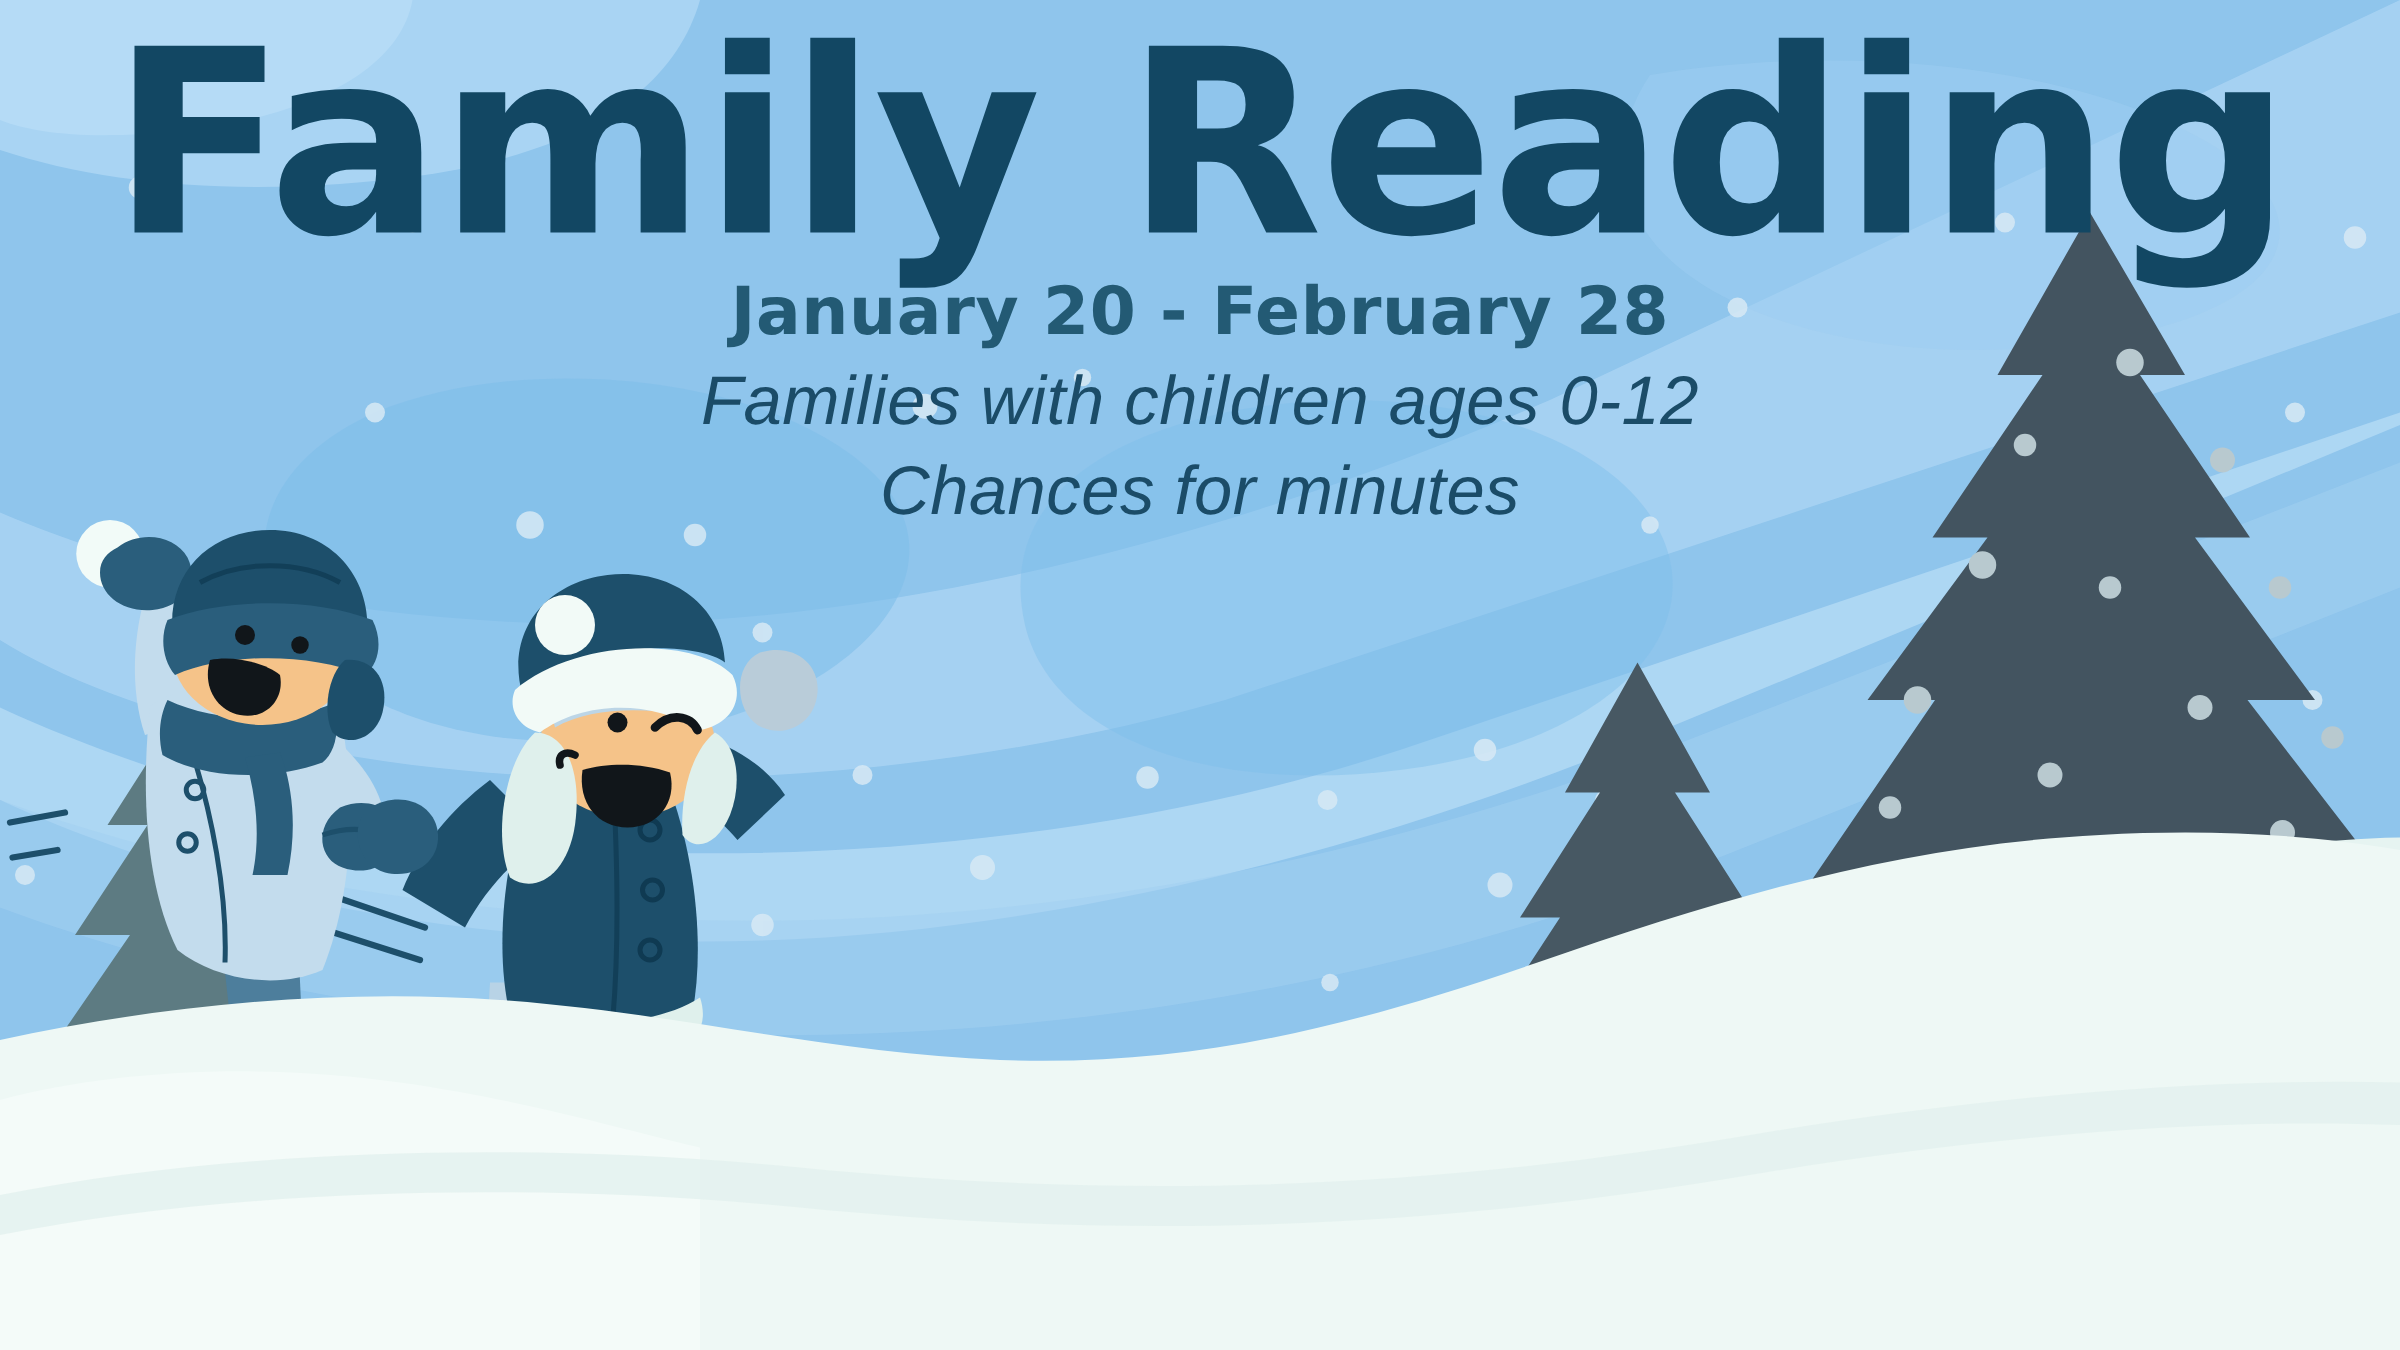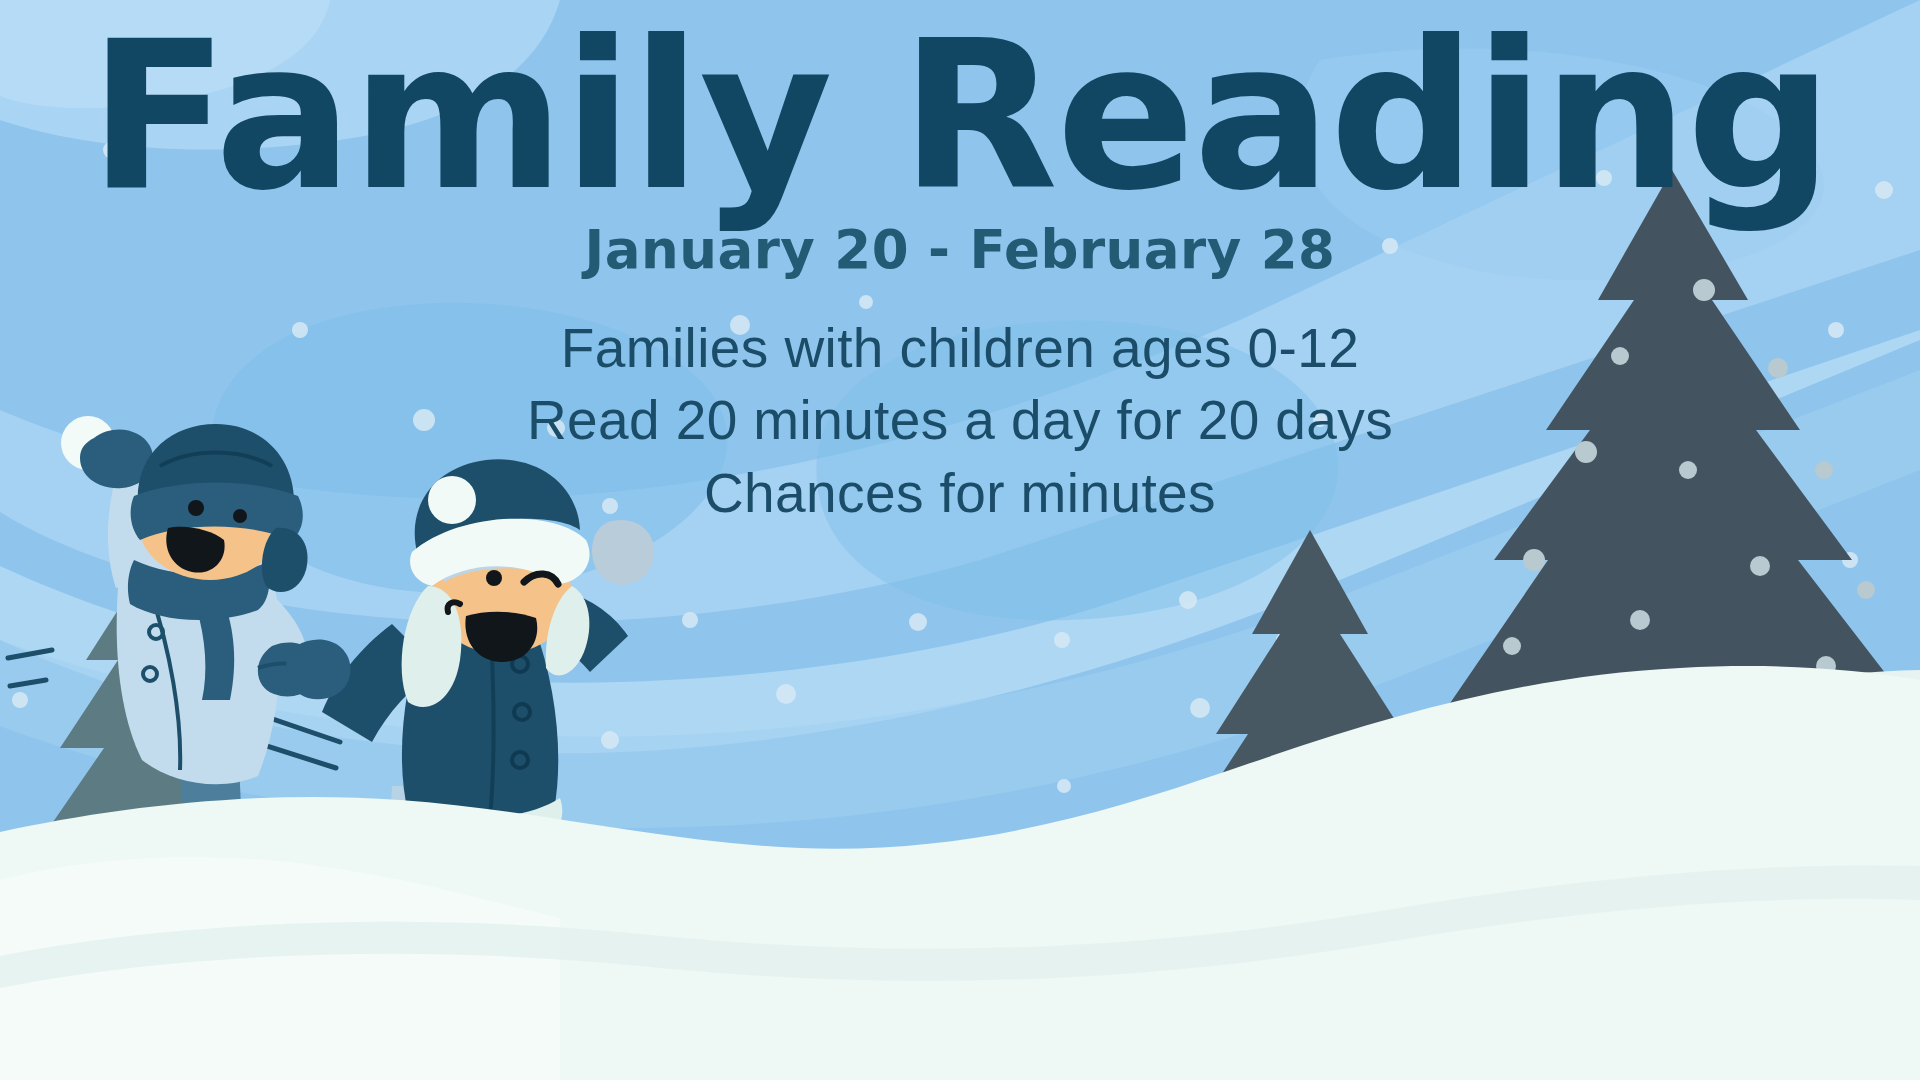--- a/index.html
+++ b/index.html
@@ -45,21 +45,21 @@
     color:#235a74;
   }
   .bodyline {
     font-family:"Liberation Sans", sans-serif;
     font-weight:400;
     font-size:55px;
     line-height:1.32;
     color:#1b4c68;
     letter-spacing:0.4px;
   }
-  #bodylines { margin-top:32px; }
+  #bodylines { margin-top:4px;font-style:italic; }
 </style>
 </head>
 <body>
 
 <div id="poster">
 
   <svg class="layer" viewBox="0 0 1920 1080" preserveAspectRatio="none">
     <rect x="0" y="0" width="1920" height="1080" fill="#8fc5ec"></rect>
 
     <path d="M0,0 L560,0 C540,70 470,120 340,140 C210,158 90,150 0,120 Z" fill="#a9d4f3"></path>
@@ -115,21 +115,20 @@
       <circle cx="1560" cy="800" r="9"></circle>
       <circle cx="1792" cy="744" r="8"></circle>
     </g>
   </svg>
 
   <div id="text-block">
     <div id="title">Family Reading</div>
     <div id="daterange">January 20 - February 28</div>
     <div id="bodylines">
       <div class="bodyline">Families with children ages 0-12</div>
-      <div class="bodyline">Read 20 minutes a day for 20 days</div>
       <div class="bodyline">Chances for minutes</div>
     </div>
   </div>
 
   <svg class="layer" style="z-index:10" viewBox="0 0 1920 1080">
 
     <g>
       <path d="M150,560 L214,660 L182,660 L240,748 L196,748 L258,838 L42,838 L104,748 L60,748 L118,660 L86,660 Z" fill="#5d7b82"></path>
       <rect x="140" y="830" width="20" height="40" fill="#4d6a72"></rect>
     </g>

